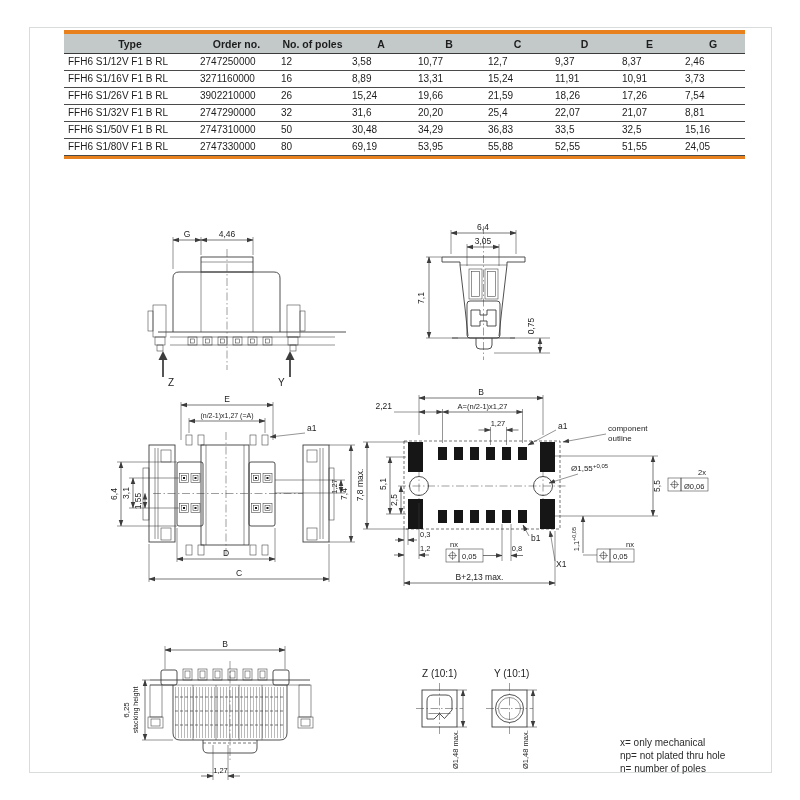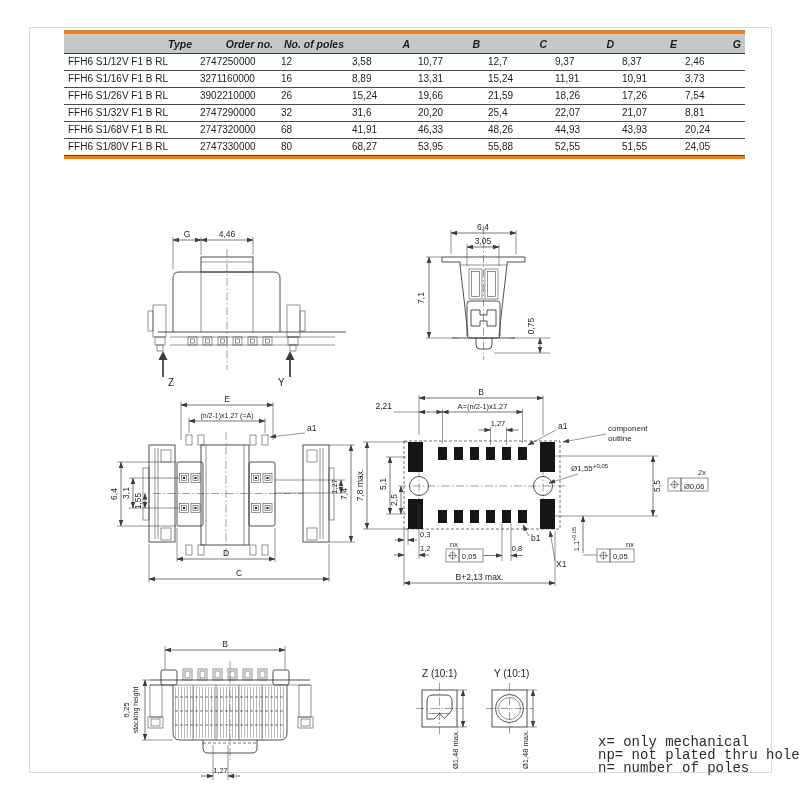--- a/index.html
+++ b/index.html
@@ -6,44 +6,44 @@
   html,body { margin:0; padding:0; background:#fff; }
   .page { position:relative; width:800px; height:800px; background:#fff; overflow:hidden;
           font-family:"Liberation Sans", sans-serif; color:#1d1d1d; }
   .page-border { position:absolute; left:29px; top:27px; width:741px; height:744px;
                  border:1px solid #d9dcdd; pointer-events:none; }
 
   
   .spec-table { position:absolute; left:64px; top:30px; width:681px;
                 border-top:4px solid var(--accent); border-bottom:3px solid var(--accent); }
   .spec-table table { border-collapse:collapse; width:100%; table-layout:fixed; }
-  .spec-table th { background:var(--header-bg); text-align:right; font-size:10.5px;
+  .spec-table th { background:var(--header-bg); text-align:center; font-size:10.5px;
                    font-weight:bold; padding:4px 4px 3px 4px; border-bottom:1px solid #3a3a3a;
-                   white-space:nowrap; overflow:hidden;font-style:italic; }
+                   white-space:nowrap; overflow:hidden; }
   .spec-table td { font-size:10px; padding:2px 4px; line-height:12px; height:12px;
                    border-bottom:1px solid #4a4a4a; white-space:nowrap; overflow:hidden; }
 
   
   .drawing { position:absolute; overflow:visible; }
   svg text { font-family:"Liberation Sans", sans-serif; font-size:8.5px; fill:#1d1d1d; }
   svg .f10 { font-size:10px; }
   svg .f8  { font-size:8px; }
   svg .f75 { font-size:7.5px; }
   svg .f7  { font-size:7px; }
   svg .f6  { font-size:6px; }
   svg .f55 { font-size:5.5px; }
   .ln   { stroke:#3c3c3c; stroke-width:0.9; fill:none; }
   .thin { stroke:#3c3c3c; stroke-width:0.55; fill:none; }
   .dim  { stroke:#3c3c3c; stroke-width:0.7; fill:none; }
   .cl   { stroke:#3c3c3c; stroke-width:0.5; fill:none; stroke-dasharray:8 2.5 1.5 2.5; }
   .dash { stroke:#3c3c3c; stroke-width:0.7; fill:none; stroke-dasharray:3 2; }
   .pad  { fill:#161616; stroke:none; }
   .arrw { fill:#3c3c3c; stroke:none; }
 
-  .notes { position:absolute; left:598px; top:736px; font-size:14px; line-height:13px; color:#2b2b2b;font-family:Liberation Mono, monospace; }
+  .notes { position:absolute; left:620px; top:736px; font-size:10px; line-height:13px; color:#2b2b2b; }
 </style>
 </head>
 <body>
 
 <div class="page">
   <div class="page-border"></div>
 
   <div class="spec-table">
     <table>
       <colgroup>
@@ -109,35 +109,35 @@
             <td>2747290000</td>
             <td>32</td>
             <td>31,6</td>
             <td>20,20</td>
             <td>25,4</td>
             <td>22,07</td>
             <td>21,07</td>
             <td>8,81</td>
           </tr>
           <tr>
-            <td>FFH6 S1/68V F1 B RL</td>
-            <td>2747320000</td>
-            <td>68</td>
-            <td>41,91</td>
-            <td>46,33</td>
-            <td>48,26</td>
-            <td>44,93</td>
-            <td>43,93</td>
-            <td>20,24</td>
+            <td>FFH6 S1/50V F1 B RL</td>
+            <td>2747310000</td>
+            <td>50</td>
+            <td>30,48</td>
+            <td>34,29</td>
+            <td>36,83</td>
+            <td>33,5</td>
+            <td>32,5</td>
+            <td>15,16</td>
           </tr>
           <tr>
             <td>FFH6 S1/80V F1 B RL</td>
             <td>2747330000</td>
             <td>80</td>
-            <td>68,27</td>
+            <td>69,19</td>
             <td>53,95</td>
             <td>55,88</td>
             <td>52,55</td>
             <td>51,55</td>
             <td>24,05</td>
           </tr>
         </tbody>
     </table>
   </div>
 

